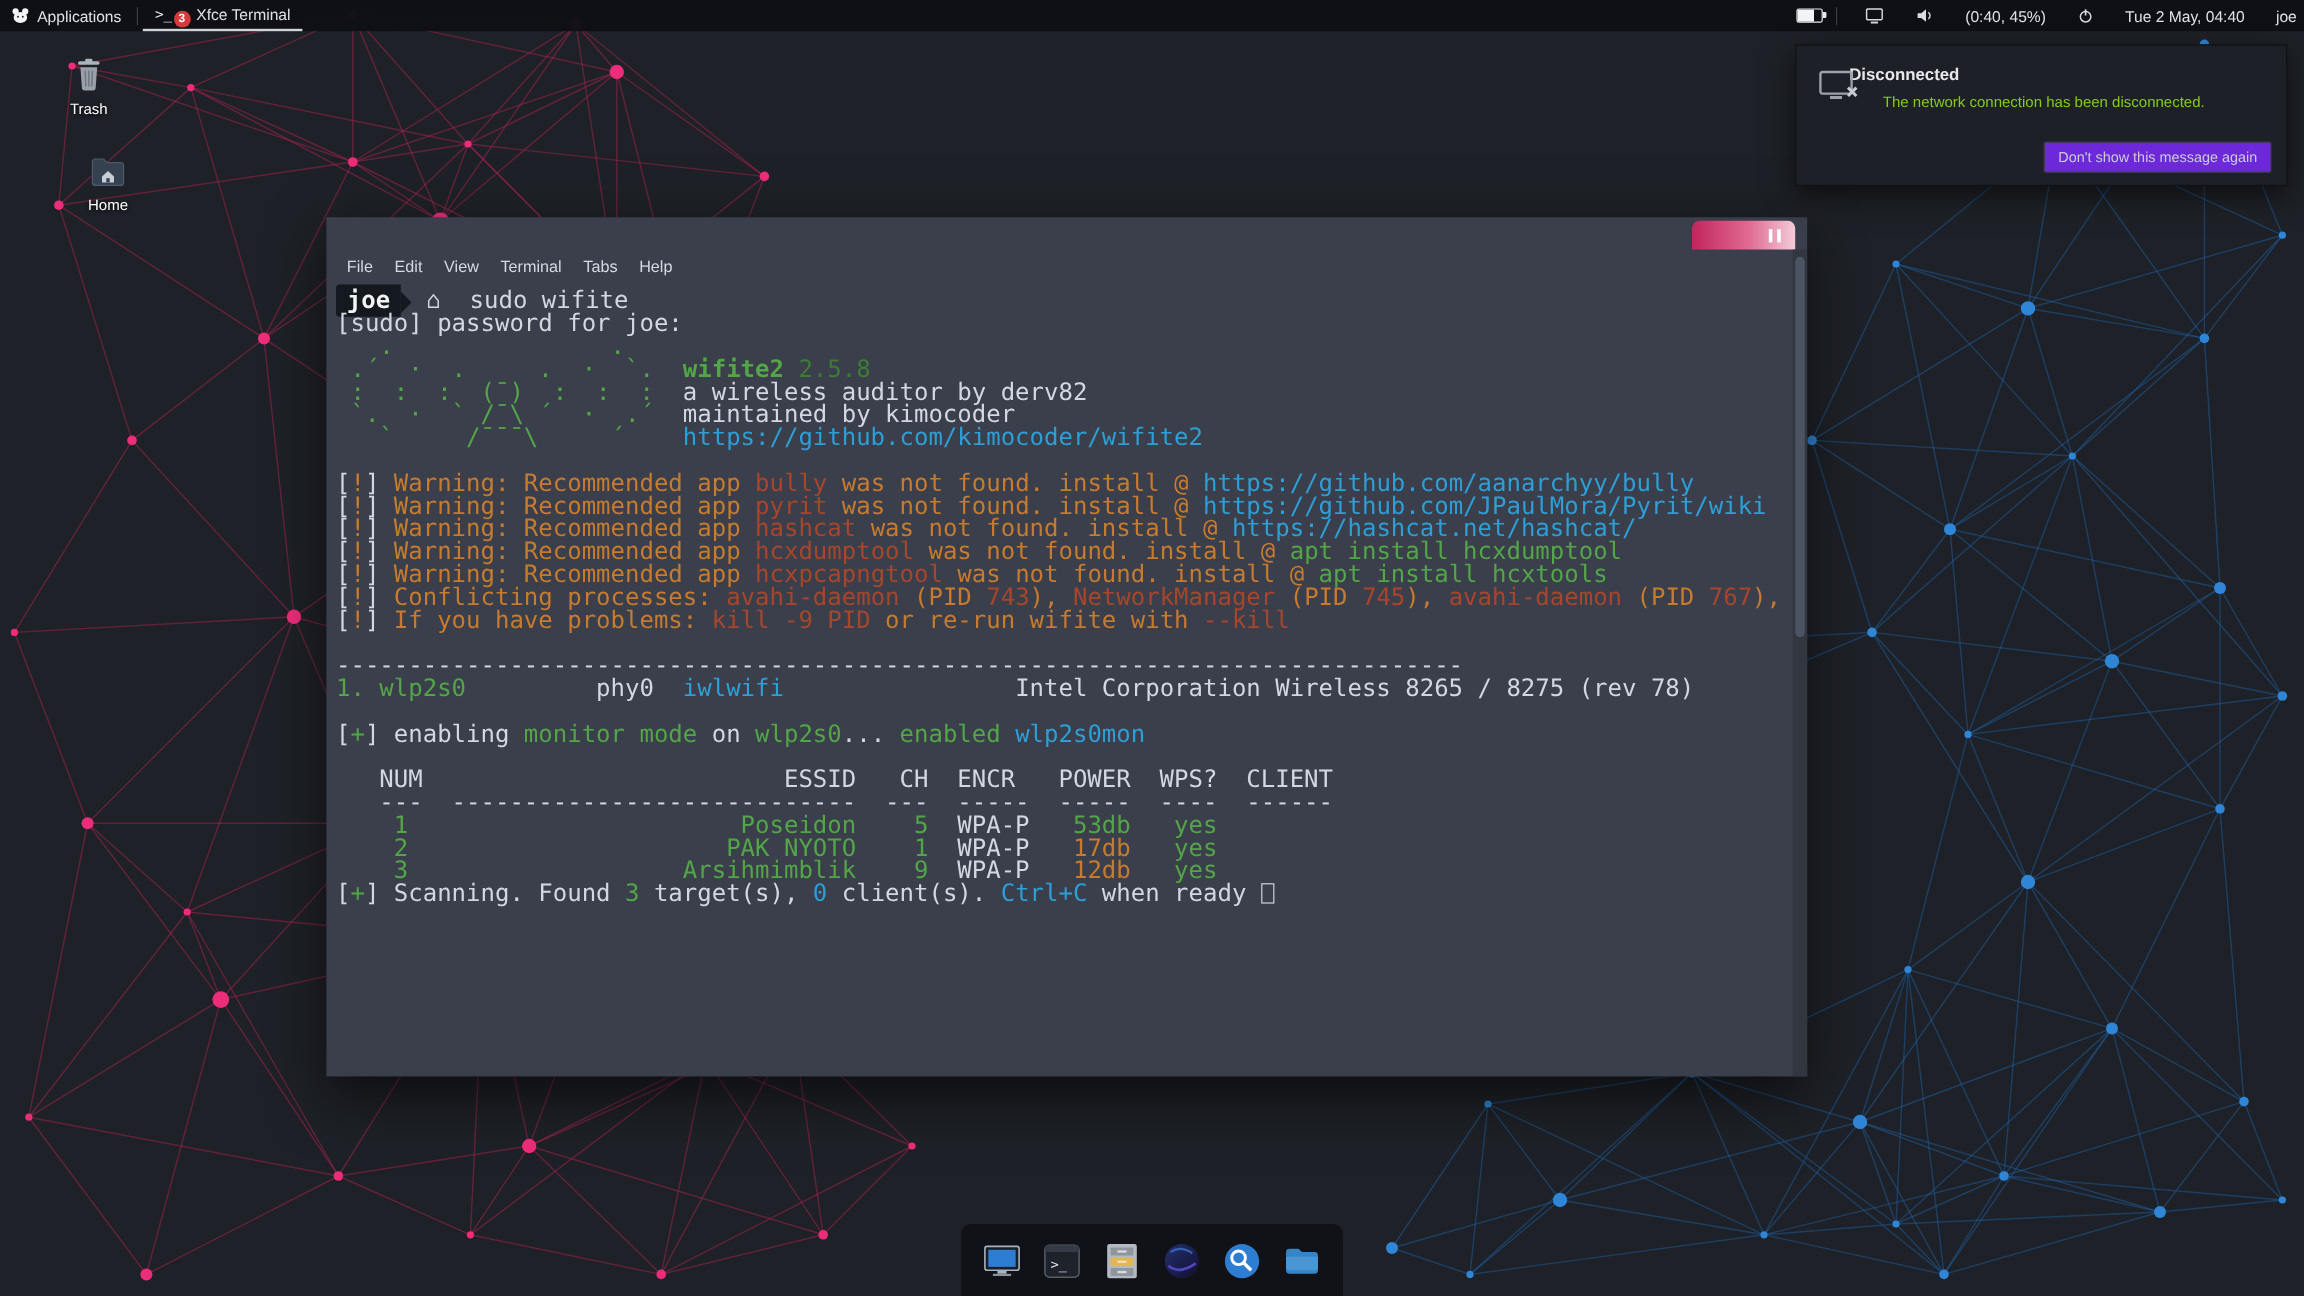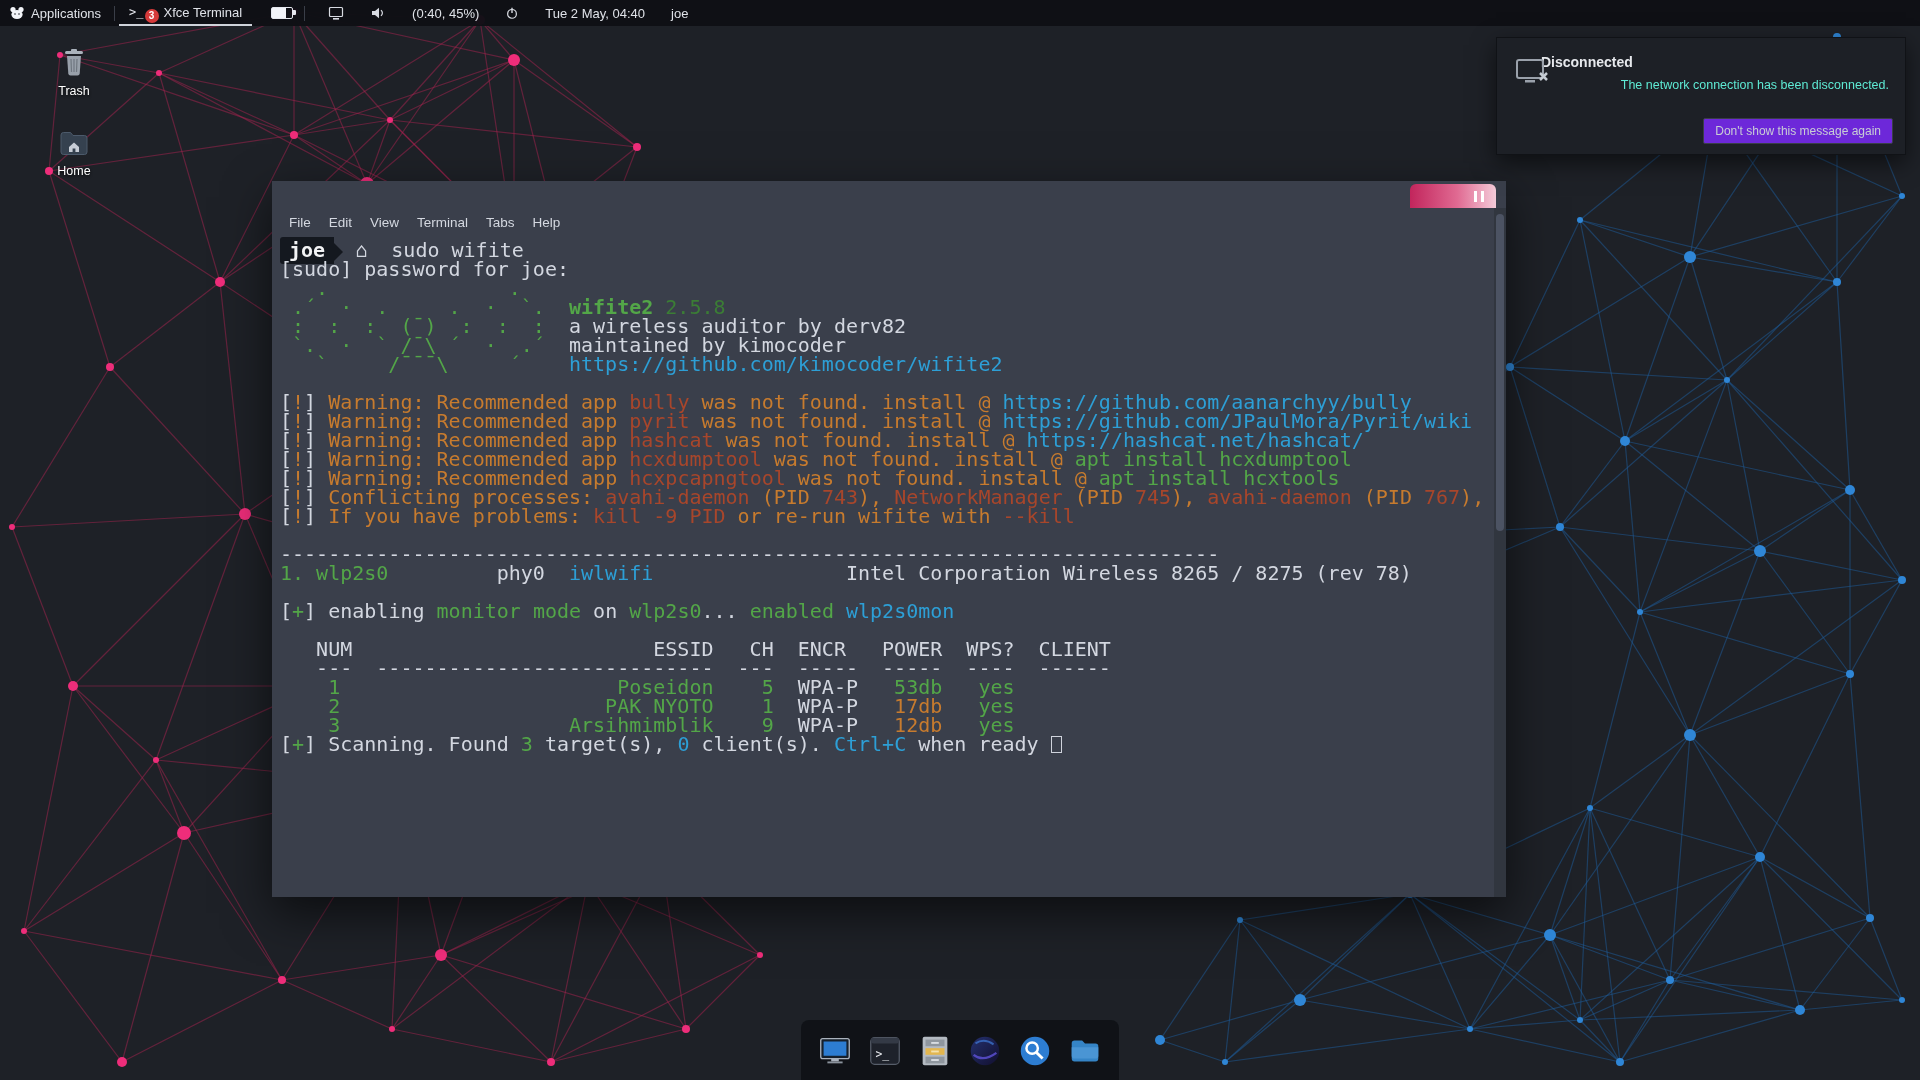--- a/index.html
+++ b/index.html
@@ -7,48 +7,48 @@
     width:1920px;height:1080px;overflow:hidden;position:relative;
     background:#1e2127;font-family:"Liberation Sans",sans-serif;
     -webkit-font-smoothing:antialiased;
   }
   
   #wallpaper{position:absolute;inset:0;z-index:0;}
   
   .panel{
     position:absolute;top:0;left:0;right:0;height:26px;z-index:50;
     background:rgba(14,16,21,.97);color:#dfe2e8;font-size:13px;
-    display:flex;align-items:center;justify-content:flex-start;
+    display:flex;align-items:center;justify-content:space-between;
   }
   .panel-left,.panel-right{display:flex;align-items:center;height:100%;}
   .apps-btn{display:flex;align-items:center;gap:6px;padding:0 9px;height:100%;cursor:default;}
   .psep{width:1px;height:15px;background:#3a3e48;margin:0 4px;}
   .task-btn{display:flex;align-items:center;gap:5px;padding:0 10px;height:100%;border-bottom:2px solid #cfd3da;box-sizing:border-box;}
   .task-term-glyph{font-family:"DejaVu Sans Mono",monospace;font-size:12px;color:#e8eaef;}
   .task-badge{background:#d63a3a;color:#fff;border-radius:50%;min-width:14px;height:14px;font-size:10px;
     display:flex;align-items:center;justify-content:center;margin-left:-4px;margin-top:7px;font-weight:bold;}
   .pr-item{display:flex;align-items:center;gap:6px;padding:0 7px;height:100%;margin-left:12px;}
   .bat{width:20px;height:10px;border:1px solid #e6e8ee;border-radius:2px;position:relative;
     background:linear-gradient(90deg,#f2f4f8 0 68%,transparent 68%);}
   .bat::after{content:"";position:absolute;right:-4px;top:2px;width:3px;height:5px;background:#e6e8ee;border-radius:0 1px 1px 0;}
   .clock{white-space:nowrap;}
   .panel-user{padding-right:6px;}
   
   .desk-icon{position:absolute;width:92px;text-align:center;color:#fff;font-size:12.5px;z-index:5;
     text-shadow:0 1px 3px rgba(0,0,0,.9);}
   .desk-icon .ic{display:block;margin:0 auto 4px;}
   #desk-trash{left:28px;top:46px;}
-  #desk-home{left:28px;top:126px;}
+  #desk-home{left:44px;top:126px;}
   
   .notif{position:absolute;top:37px;right:14px;width:410px;height:118px;z-index:60;
     background:#1d2026;border:1px solid #101216;box-shadow:0 8px 22px rgba(0,0,0,.55);
     color:#e6e8ec;box-sizing:border-box;padding:16px 16px 10px 16px;}
   .notif-icon{position:absolute;left:18px;top:20px;}
   .notif-title{font-size:14px;font-weight:bold;margin-left:28px;}
-  .notif-body{font-size:12.5px;color:#5eead4;margin-left:56px;margin-top:8px;text-align:right;}
+  .notif-body{font-size:12.5px;color:#84cc16;margin-left:56px;margin-top:8px;}
   .notif-btn{position:absolute;right:12px;bottom:10px;background:#6d28d9;border:1px solid #3a3e48;
     color:#c9cdd5;font-size:12px;padding:5px 11px;border-radius:2px;font-family:inherit;}
   
   .twin{position:absolute;left:272px;top:181px;width:1234px;height:716px;z-index:10;
     background:#3a3f4b;box-shadow:0 16px 44px rgba(0,0,0,.6);}
   .titlebar{height:27px;position:relative;}
   .pink-tab{position:absolute;right:10px;top:3px;width:86px;height:24px;border-radius:6px 6px 0 0;
     background:linear-gradient(90deg,#c2255c,#e06a92 55%,#f4cbd9);
     display:flex;align-items:center;justify-content:flex-end;gap:4px;padding-right:12px;box-sizing:border-box;}
   .pink-tab i{display:block;width:3px;height:11px;background:#fff;}

